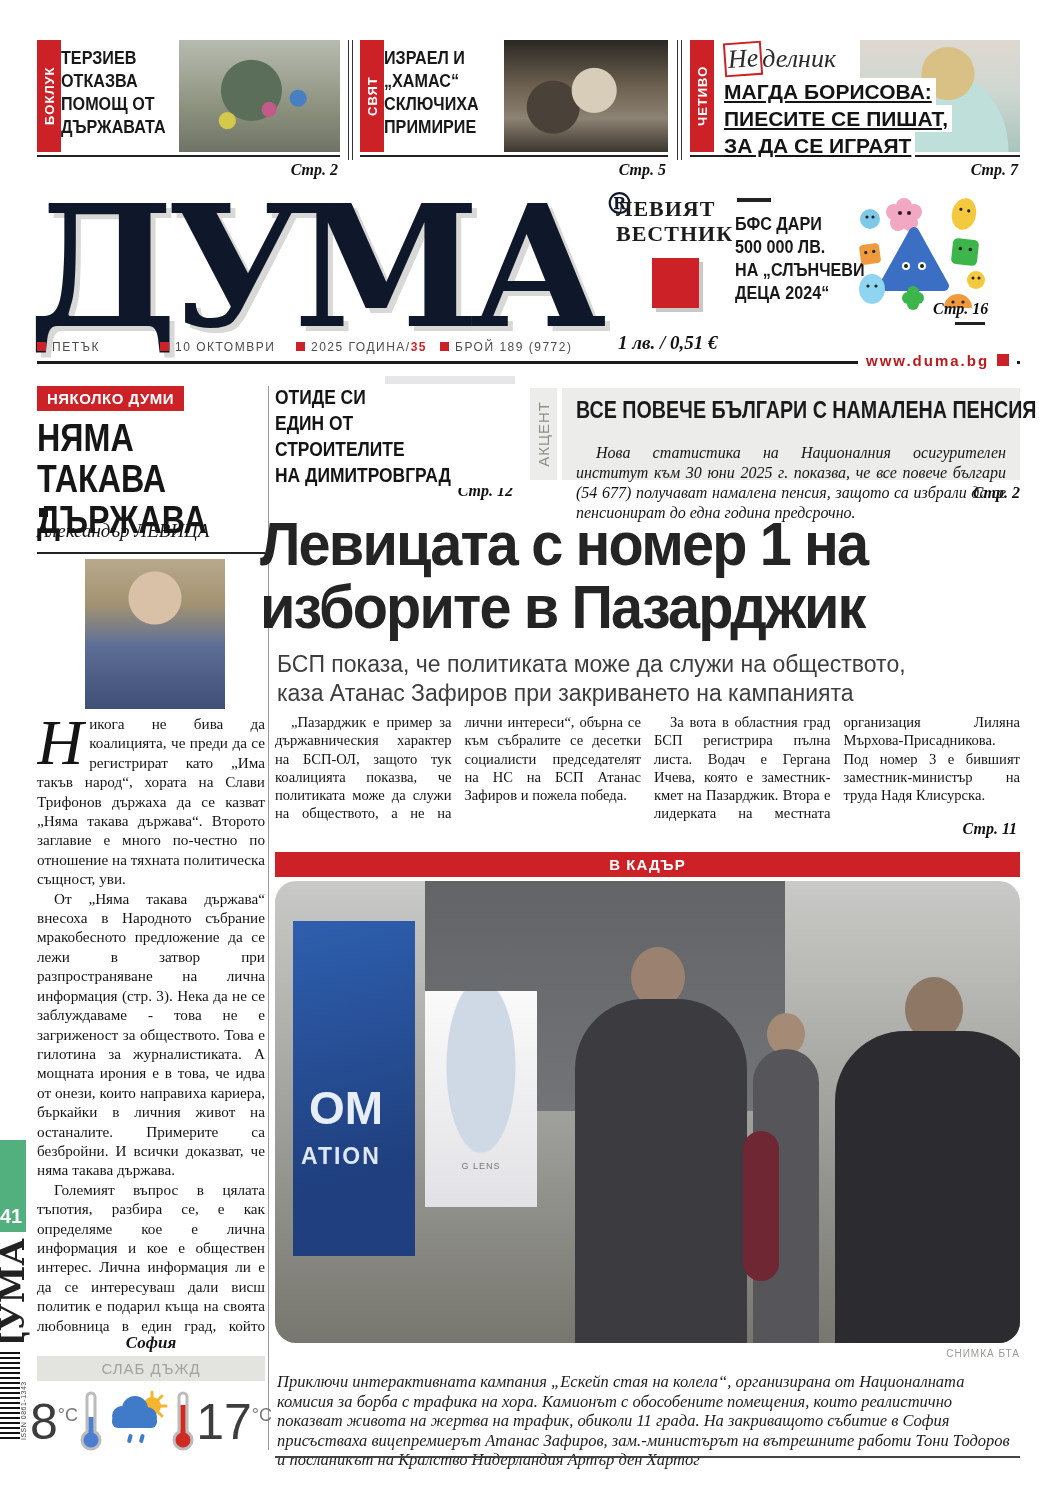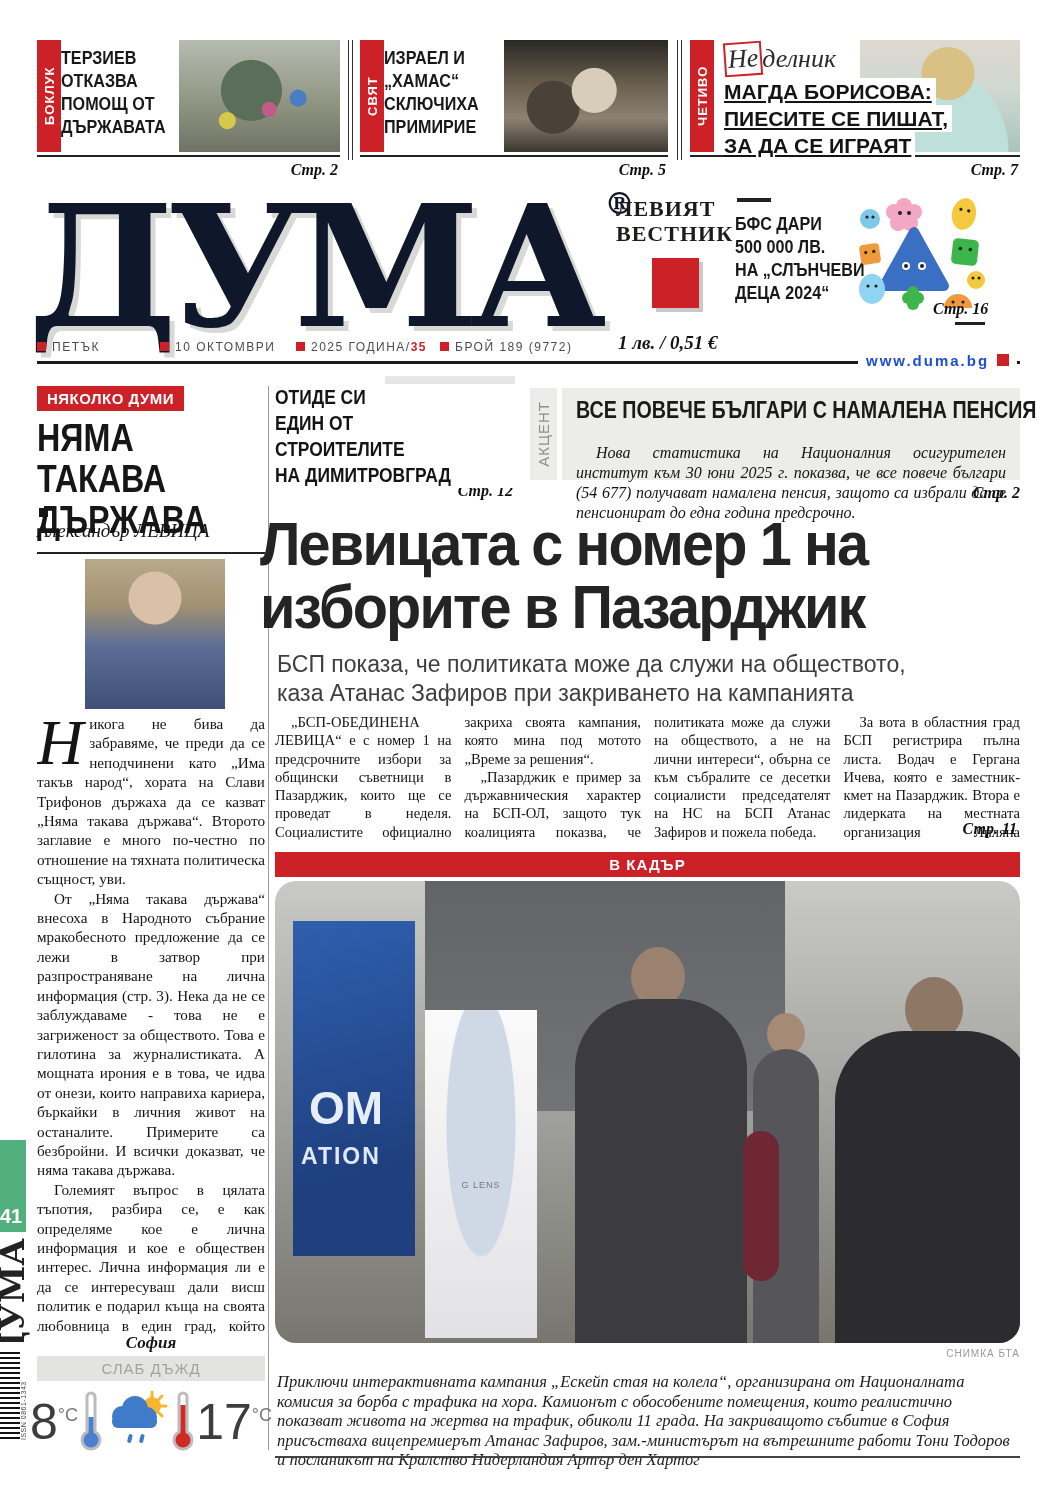--- a/index.html
+++ b/index.html
@@ -58,21 +58,21 @@
   #promo-dash2{left:955px;top:322px;width:30px;height:3px;background:#222;}
 
   
   .dl-item{top:340px;font:12px "Liberation Sans",sans-serif;color:#4c4c4c;letter-spacing:1.5px;white-space:nowrap;}
   .dl-sq{display:inline-block;width:9px;height:9px;background:#cc2127;margin-right:6px;}
   .dl-red{color:#cc2127;font-weight:bold;}
   #dl0{left:37px;} #dl1{left:160px;} #dl2{left:296px;} #dl3{left:440px;}
   #price{left:618px;top:332px;font:bold italic 19px "Liberation Serif",serif;}
   #mastrule{left:37px;top:361px;width:983px;height:3px;background:#1a1a1a;}
   #website{left:858px;top:352px;background:#fff;padding:0 8px;font:bold 15px "Liberation Sans",sans-serif;
-           letter-spacing:2px;color:#1d4ed8;z-index:3;}
+           letter-spacing:2px;color:#b91c1c;z-index:3;}
   #website .dl-sq{width:12px;height:12px;margin:0 0 0 8px;}
 
   
   #kicker{left:37px;top:386px;background:#cc2127;color:#fff;font:bold 15px "Liberation Sans",sans-serif;
           padding:4px 10px;letter-spacing:.5px;}
   #op-title{left:37px;top:418px;width:230px;font:bold 38px/41px "Liberation Sans",sans-serif;color:#161616;}
   #op-sq{left:39px;top:508px;width:9px;height:9px;background:#161616;}
   #op-author{left:37px;top:520px;font:italic 19px "Liberation Serif",serif;}
   #op-rule{left:37px;top:552px;width:228px;height:2px;background:#222;}
   #op-photo{left:85px;top:559px;width:140px;height:150px;
@@ -142,21 +142,21 @@
       font:bold 15px/25px "Liberation Sans",sans-serif;letter-spacing:1px;text-align:center;}
   #photo{left:275px;top:881px;width:745px;height:462px;overflow:hidden;
       background:linear-gradient(180deg,#c9c9c7 0%,#b5b5b1 25%,#9c9c98 55%,#77776f 100%);border-radius:21px;}
   .truck{position:absolute;left:150px;top:0;width:360px;height:230px;
       background:linear-gradient(180deg,#3f4246,#62656a);opacity:.75;}
   .rollup-blue{position:absolute;left:18px;top:40px;width:122px;height:335px;
       background:linear-gradient(165deg,#2e5fae 0%,#1f3f7e 75%);}
   .rollup-blue .b1{position:absolute;left:16px;top:160px;font:bold 46px "Liberation Sans",sans-serif;color:#e8eef8;}
   .rollup-blue .b2{position:absolute;left:8px;top:222px;font:bold 23px "Liberation Sans",sans-serif;
       color:#dfe8f6;letter-spacing:2px;}
-  .rollup-white{position:absolute;left:150px;top:129px;width:112px;height:328px;
+  .rollup-white{position:absolute;left:150px;top:110px;width:112px;height:216px;
       background:
        radial-gradient(ellipse at 50% 35%, #cfd9e6 0 34px, transparent 35px),
        linear-gradient(180deg,#fafafa,#e2e2e6);}
   .rollup-white .b3{position:absolute;left:0;width:112px;top:170px;text-align:center;
       font:9px "Liberation Sans",sans-serif;color:#777;letter-spacing:1px;}
   .fig{position:absolute;border-radius:70px 70px 0 0;}
   .head{position:absolute;border-radius:50%;}
   #fig1{left:300px;top:118px;width:172px;height:344px;background:#3b3b40;}
   #head1{left:356px;top:66px;width:54px;height:60px;background:#9b8270;}
   #fig2{left:560px;top:150px;width:200px;height:312px;background:#2c2c30;}
@@ -308,21 +308,21 @@
   <span class="sqz">
     <div>НЯМА ТАКАВА</div>
     <div>ДЪРЖАВА</div>
   </span>
 </div>
 <div class="abs" id="op-sq"></div>
 <div class="abs" id="op-author">Александър ЛЕВИЦА</div>
 <div class="abs" id="op-rule"></div>
 <div class="abs" id="op-photo"></div>
 <div class="abs" id="op-body">
-  <p class="first"><span class="dropcap">Н</span><span>икога не бива да забравяме, че преди да се неподчинени като „Има такъв народ“, хората на Слави Трифонов държаха да се казват „Няма такава държава“. Второто заглавие е много по-честно по отношение на тяхната политическа същност, уви.</span></p>
+  <p class="first"><span class="dropcap">Н</span><span>икога не бива да коалицията, че преди да се регистрират като „Има такъв народ“, хората на Слави Трифонов държаха да се казват „Няма такава държава“. Второто заглавие е много по-честно по отношение на тяхната политическа същност, уви.</span></p>
   <p>От „Няма такава държава“ внесоха в Народното събрание мракобесното предложение да се лежи в затвор при разпространяване на лична информация (стр. 3). Нека да не се заблуждаваме - това не е загриженост за обществото. Това е гилотина за журналистиката. А мощната ирония е в това, че идва от онези, които направиха кариера, бъркайки в личния живот на останалите. Примерите са безбройни. И всички доказват, че няма такава държава.</p>
   <p>Големият въпрос в цялата тъпотия, разбира се, е как определяме кое е лична информация и кое е обществен интерес. Лична информация ли е да се интересуваш дали висш политик е подарил къща на своята любовница в един град, който започва с Б и завършва на „арселона“? Защото от шуото на Слави навремето много се занимаваха с това. Сега се опитват да изключат светлините и на малкото останали свободни медии и неподчинени журналисти. При това го правят в толкова спешен порядък (извънредно заседание на Правна комисия, и то в почивката на НС), че човек почва да се пита какво ли предстои да излиза за тайния вътрешен живот на „Няма такава държава“...</p>
 
 </div>
 <div class="abs" id="vsep"></div>
 
 <div class="abs" id="weather-city">София</div>
 <div class="abs" id="weather-cond">СЛАБ ДЪЖД</div>
 <div class="abs" id="weather-row">
   <div class="temp"><span>8</span><sup>°C</sup></div>
@@ -396,21 +396,20 @@
 <div class="abs pageref" id="accent-page">Стр. 2</div>
 
 <div class="abs" id="headline">
   <div class="squeeze">
     <div>Левицата с номер 1 на</div>
     <div>изборите в Пазарджик</div>
   </div>
 </div>
 <div class="abs" id="subhead">БСП показа, че политиката може да служи на обществото, каза Атанас Зафиров при закриването на кампанията</div>
 <div class="abs" id="story-cols">
-  <p>„БСП-ОБЕДИНЕНА ЛЕВИЦА“ е с номер 1 на предсрочните избори за общински съветници в Пазарджик, които ще се проведат в неделя. Социалистите официално закриха своята кампания, която мина под мотото „Време за решения“.</p>
   <p>„Пазарджик е пример за държавническия характер на БСП-ОЛ, защото тук коалицията показва, че политиката може да служи на обществото, а не на лични интереси“, обърна се към събралите се десетки социалисти председателят на НС на БСП Атанас Зафиров и пожела победа.</p>
   <p>За вота в областния град БСП регистрира пълна листа. Водач е Гергана Ичева, която е заместник-кмет на Пазарджик. Втора е лидерката на местната организация Лиляна Мърхова-Присадникова. Под номер 3 е бившият заместник-министър на труда Надя Клисурска.</p>
 </div>
 <div class="abs pageref" id="story-page">Стр. 11</div>
 
 <div class="abs" id="banner">В КАДЪР</div>
 <div class="abs" id="photo">
   <div class="truck"></div>
   <div class="rollup-blue">
     <div class="b1">OM</div>

